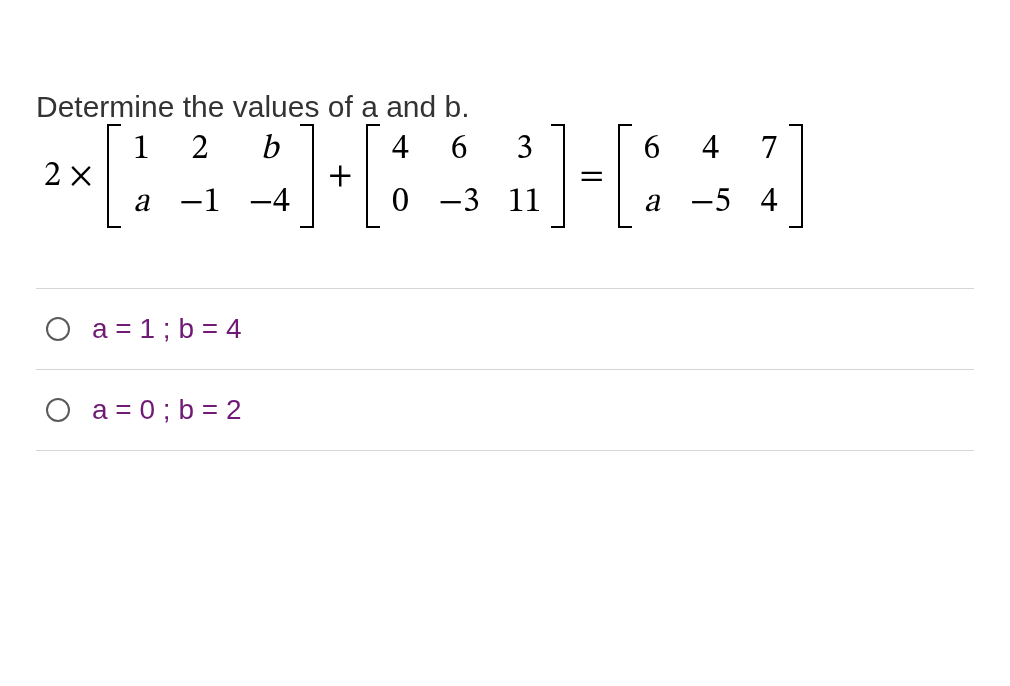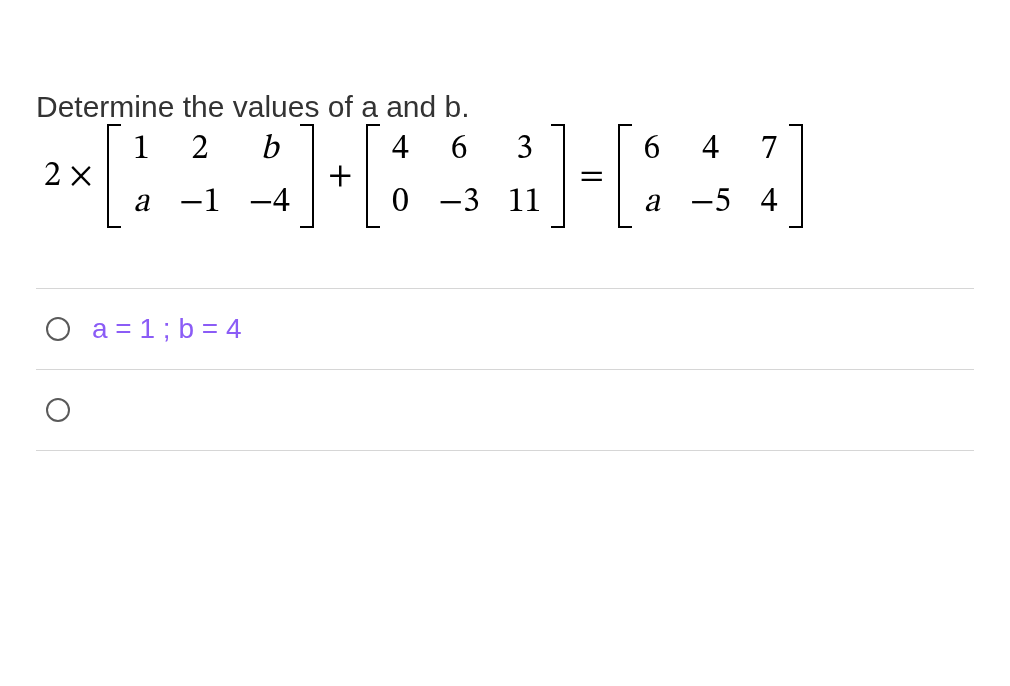--- a/index.html
+++ b/index.html
@@ -61,21 +61,21 @@
   .options {
     border-top: 1px solid #d6d6d6;
   }
   .option {
     display: flex;
     align-items: center;
     height: 80px;
     border-bottom: 1px solid #d6d6d6;
     padding-left: 10px;
     font-size: 28px;
-    color: #8b5cf6;
+    color: #701a75;
     cursor: pointer;
   }
   .radio {
     width: 24px;
     height: 24px;
     border: 2px solid #5a5a5a;
     border-radius: 50%;
     margin-right: 22px;
     flex-shrink: 0;
     box-sizing: border-box;
@@ -134,15 +134,16 @@
     </span>
   </div>
 
   <div class="options">
     <div class="option">
       <span class="radio"></span>
       <span>a = 1 ; b = 4</span>
     </div>
     <div class="option">
       <span class="radio"></span>
+      <span>a = 0 ; b = 2</span>
     </div>
   </div>
 </div>
 
 </body></html>

